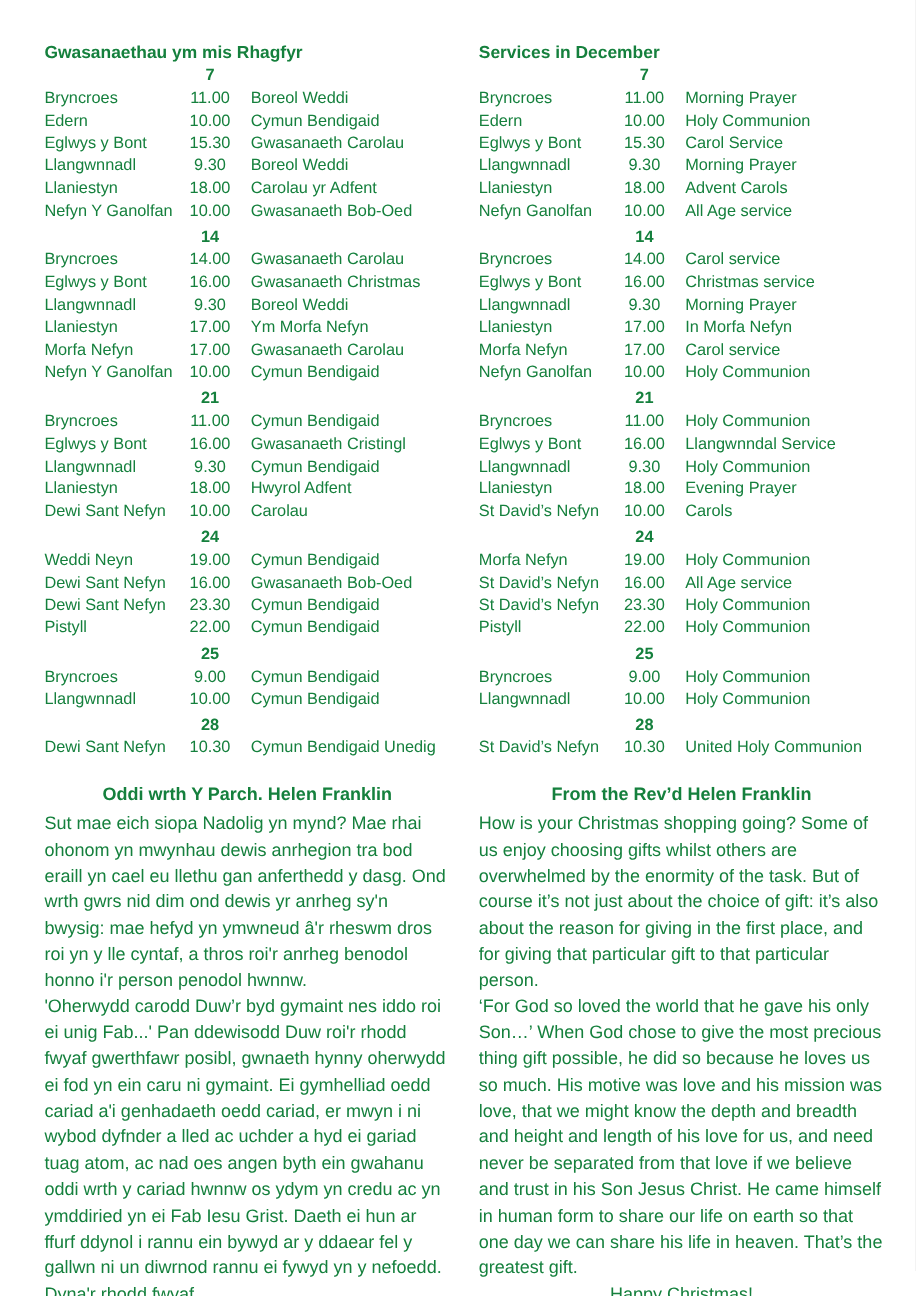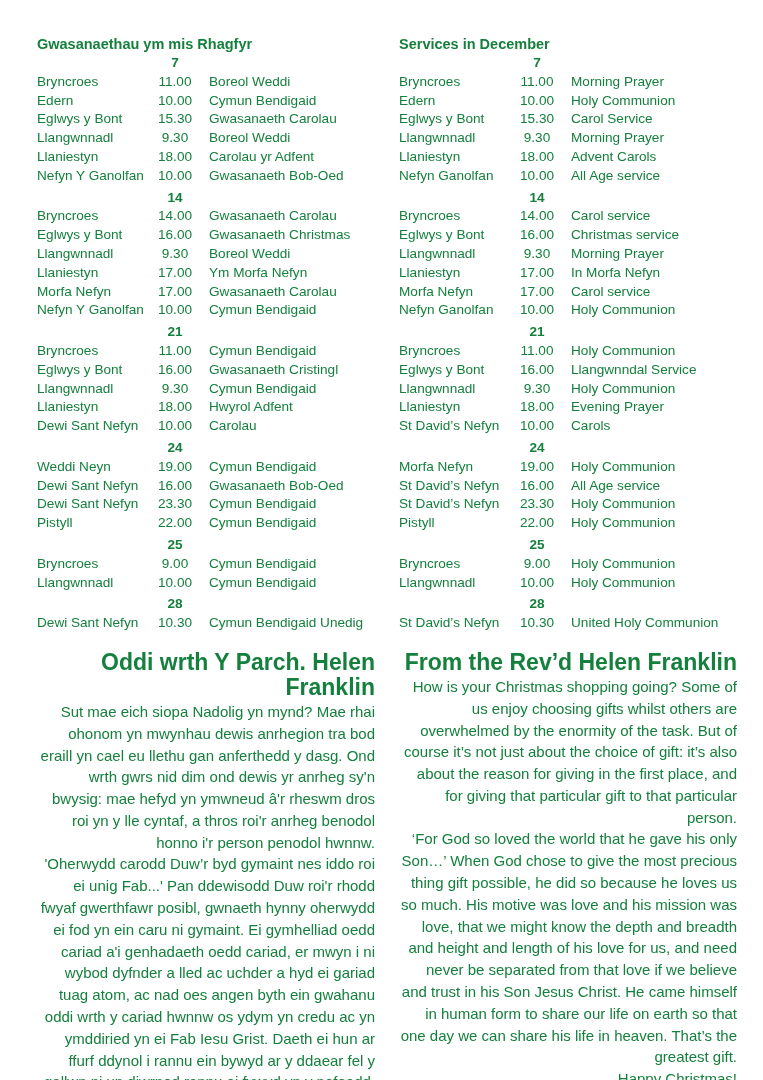--- a/index.html
+++ b/index.html
@@ -31,31 +31,30 @@
     white-space:nowrap;
   }
   .c-name{overflow:visible;}
   .c-time{text-align:center;}
   .c-serv{padding-left:9px;}
   .day-row{margin-top:3px;}
   .day-row:first-child{margin-top:0;}
   .day-num{font-weight:bold;}
   .article{margin-top:17px;}
   .article-title{
-    font-size:23px;
+    font-size:15px;
     font-weight:bold;
-    text-align:right;
+    text-align:center;
     line-height:25px;
     margin:0 0 1px 0;
   }
   .article p{
     font-size:15px;
     line-height:21.8px;
     margin:0;
-    text-align:right;
   }
   .closing{
     font-size:15px;
     line-height:21.8px;
     text-align:center;
     margin:0;
   }
 </style>
 </head>
 <body>

